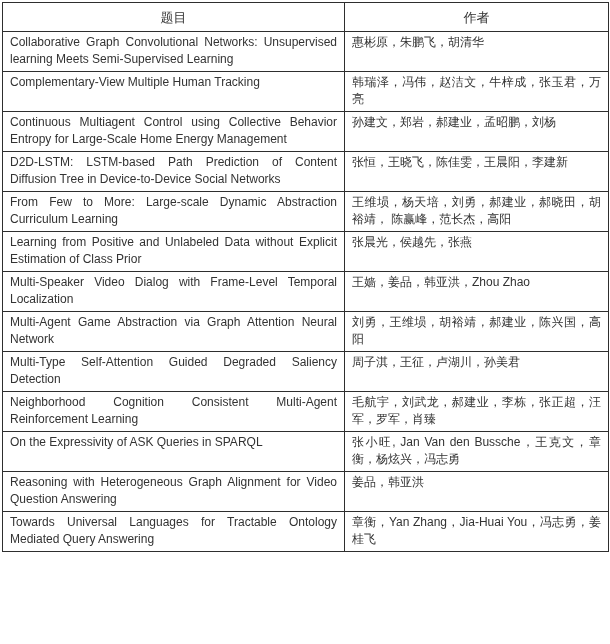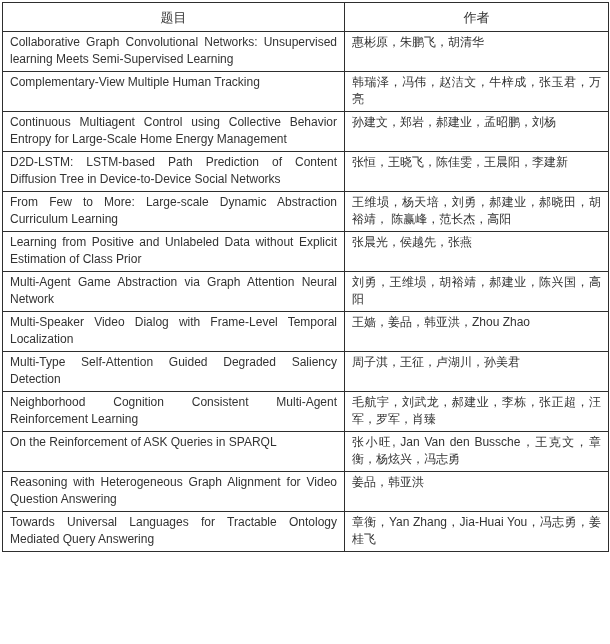--- a/index.html
+++ b/index.html
@@ -90,37 +90,37 @@
         </tr>
         <tr>
           <td class="title-cell">From Few to More: Large-scale Dynamic Abstraction Curriculum Learning</td>
           <td class="authors-cell">王维埙，杨天培，刘勇，郝建业，郝晓田，胡裕靖， 陈赢峰，范长杰，高阳</td>
         </tr>
         <tr>
           <td class="title-cell">Learning from Positive and Unlabeled Data without Explicit Estimation of Class Prior</td>
           <td class="authors-cell">张晨光，侯越先，张燕</td>
         </tr>
         <tr>
+          <td class="title-cell">Multi-Speaker Video Dialog with Frame-Level Temporal Localization</td>
+          <td class="authors-cell">王嫱，姜品，韩亚洪，Zhou Zhao</td>
+        </tr>
+        <tr>
           <td class="title-cell">Multi-Agent Game Abstraction via Graph Attention Neural Network</td>
           <td class="authors-cell">刘勇，王维埙，胡裕靖，郝建业，陈兴国，高阳</td>
-        </tr>
-        <tr>
-          <td class="title-cell">Multi-Speaker Video Dialog with Frame-Level Temporal Localization</td>
-          <td class="authors-cell">王嫱，姜品，韩亚洪，Zhou Zhao</td>
         </tr>
         <tr>
           <td class="title-cell">Multi-Type Self-Attention Guided Degraded Saliency Detection</td>
           <td class="authors-cell">周子淇，王征，卢湖川，孙美君</td>
         </tr>
         <tr>
           <td class="title-cell">Neighborhood Cognition Consistent Multi-Agent Reinforcement Learning</td>
           <td class="authors-cell">毛航宇，刘武龙，郝建业，李栋，张正超，汪军，罗军，肖臻</td>
         </tr>
         <tr>
-          <td class="title-cell">On the Reinforcement of ASK Queries in SPARQL</td>
+          <td class="title-cell">On the Expressivity of ASK Queries in SPARQL</td>
           <td class="authors-cell">张小旺, Jan Van den Bussche，王克文，章衡，杨炫兴，冯志勇</td>
         </tr>
         <tr>
           <td class="title-cell">Reasoning with Heterogeneous Graph Alignment for Video Question Answering</td>
           <td class="authors-cell">姜品，韩亚洪</td>
         </tr>
         <tr>
           <td class="title-cell">Towards Universal Languages for Tractable Ontology Mediated Query Answering</td>
           <td class="authors-cell">章衡，Yan Zhang，Jia-Huai You，冯志勇，姜桂飞</td>
         </tr>

